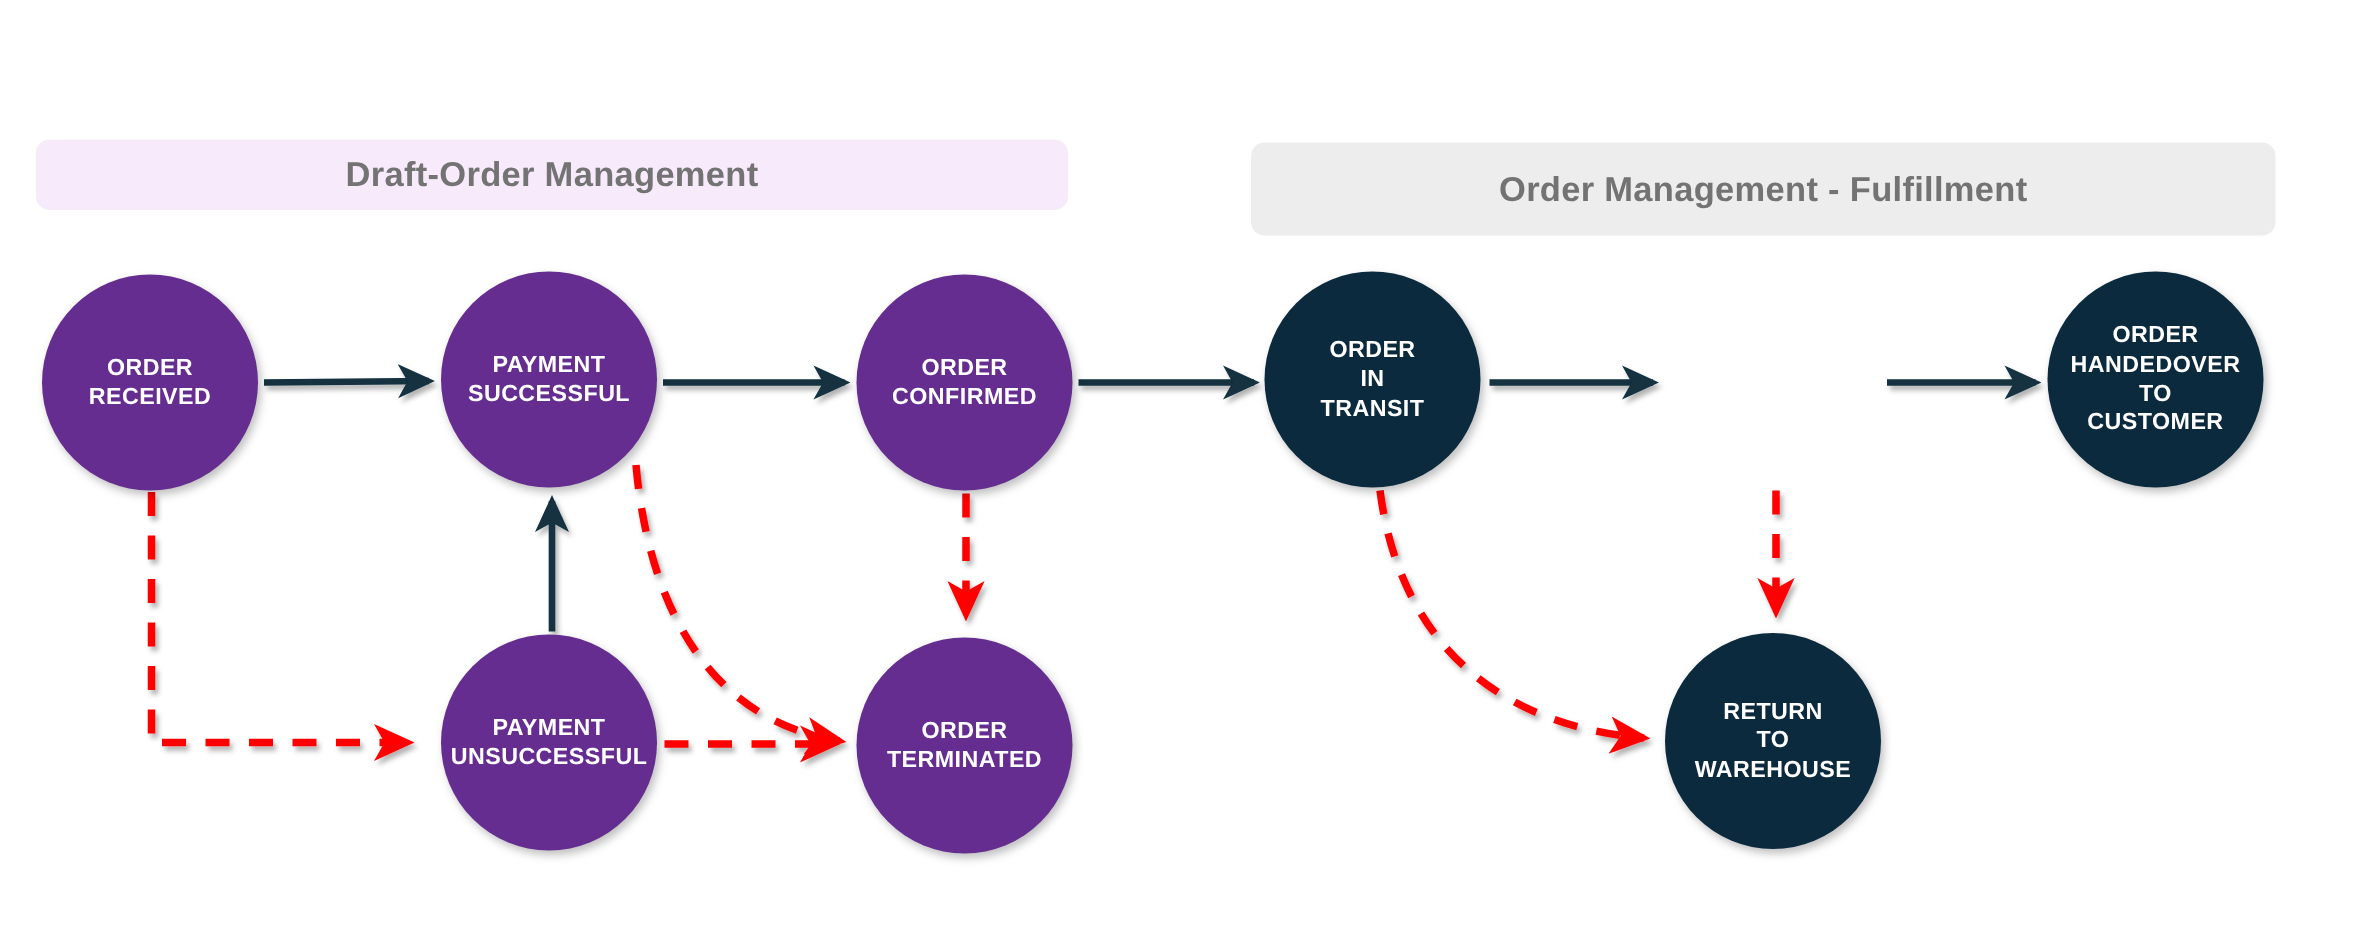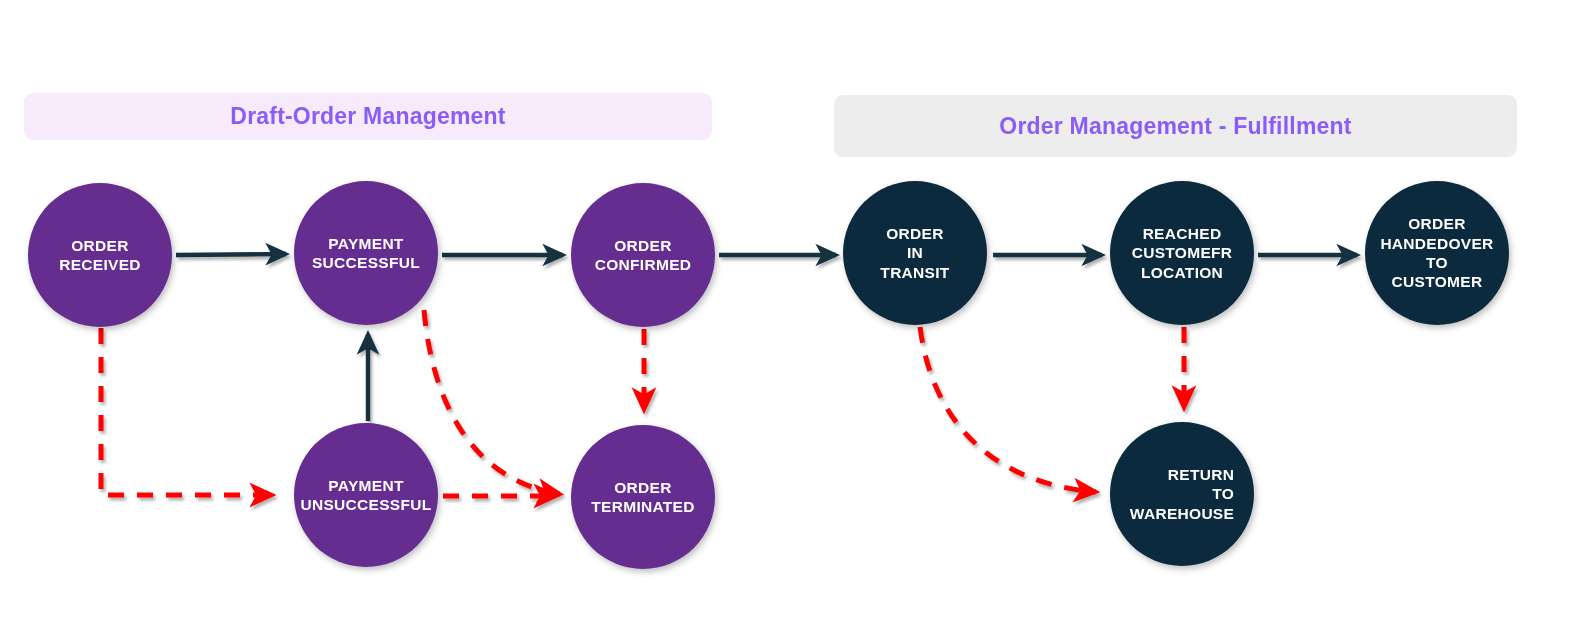--- a/index.html
+++ b/index.html
@@ -21,21 +21,21 @@
     position: absolute;
     border-radius: 9px;
     display: flex;
     align-items: center;
     justify-content: center;
     box-sizing: border-box;
   }
   .swimlane-label {
     font-size: 23px;
     font-weight: bold;
-    color: #8b5cf6;
+    color: #737373;
     letter-spacing: 0.2px;
     white-space: nowrap;
   }
   #lane-draft {
     left: 24px;
     top: 93px;
     width: 688px;
     height: 47px;
     background: #f7ebfb;
   }
@@ -153,32 +153,27 @@
     <span class="node-label">ORDER
 TERMINATED</span>
   </div>
 
   <div class="node navy" style="left:843px; top:181px; width:144px; height:144px;">
     <span class="node-label">ORDER
 IN
 TRANSIT</span>
   </div>
 
-  <div class="node navy" style="left:1110px; top:181px; width:144px; height:144px;">
-    <span class="node-label">REACHED
-CUSTOMEFR
-LOCATION</span>
-  </div>
 
   <div class="node navy" style="left:1365px; top:181px; width:144px; height:144px;">
     <span class="node-label">ORDER
 HANDEDOVER
 TO
 CUSTOMER</span>
   </div>
 
-  <div class="node navy" style="left:1110px; top:422px; width:144px; height:144px;text-align:right;">
+  <div class="node navy" style="left:1110px; top:422px; width:144px; height:144px;">
     <span class="node-label">RETURN
 TO
 WAREHOUSE</span>
   </div>
 
 </div>
 
 </body></html>

